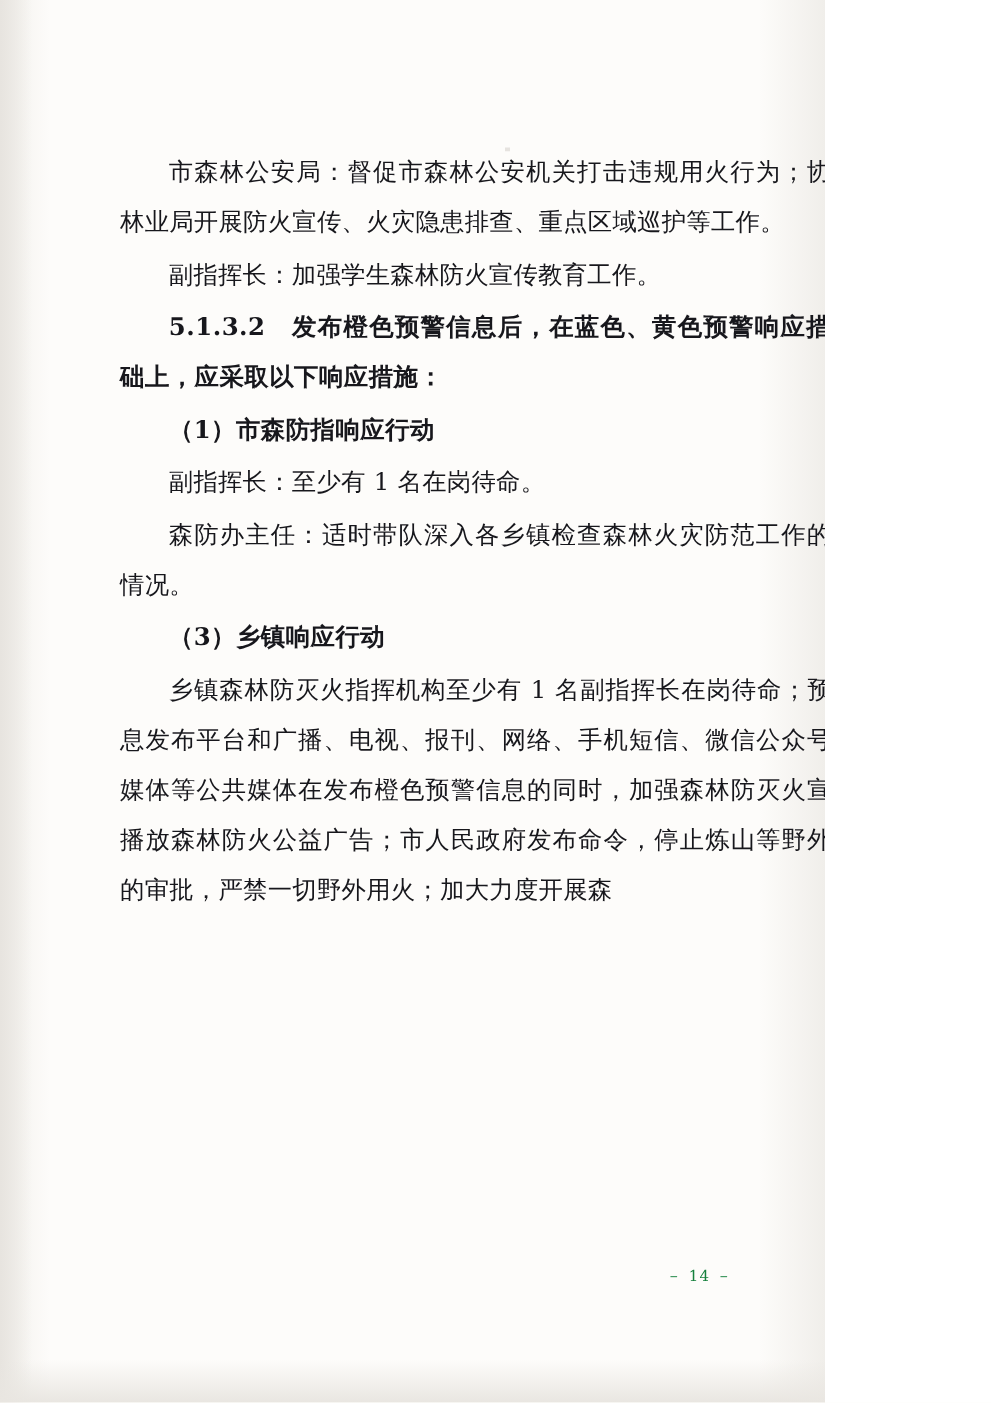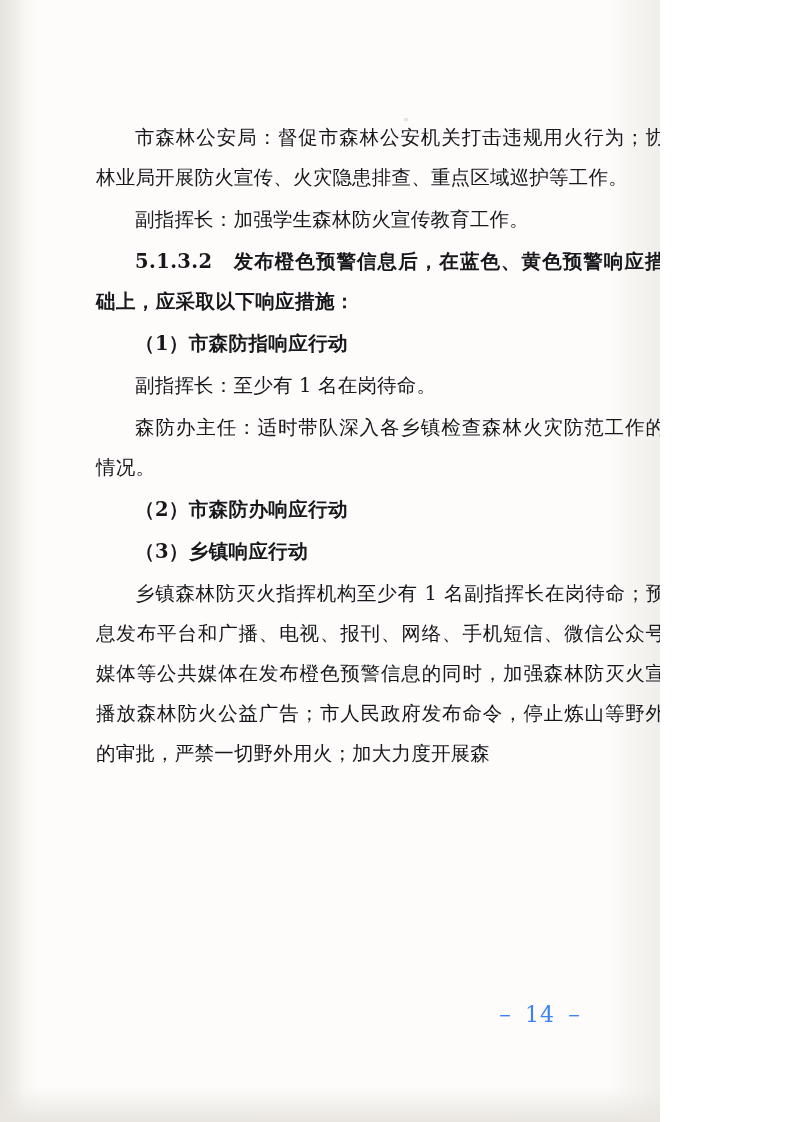--- a/index.html
+++ b/index.html
@@ -63,22 +63,22 @@
     text-indent: 2em;
   }
   p.bold {
     font-weight: bold;
     letter-spacing: 0.4px;
   }
   .page-number {
     position: absolute;
     right: 74px;
     bottom: 92px;
-    font-size: 22px;
-    color: #3b82f6;
+    font-size: 12px;
+    color: #15803d;
     letter-spacing: 1px;
     font-family: "DejaVu Serif", "Liberation Serif", serif;
     text-align: right;
   }
   .speck {
     position: absolute;
     background: #b9b4ad;
     pointer-events: none;
   }
 </style>
@@ -94,19 +94,18 @@
   <div class="speck" style="left:404px; top:118px; width:4px; height:3px; opacity:.35;"></div>
   <div class="speck" style="left:470px; top:421px; width:3px; height:3px; opacity:.3;"></div>
 
   <div class="content">
     <p class="indent">市森林公安局：督促市森林公安机关打击违规用火行为；协同市林业局开展防火宣传、火灾隐患排查、重点区域巡护等工作。</p>
     <p class="indent">副指挥长：加强学生森林防火宣传教育工作。</p>
     <p class="indent bold">5.1.3.2　发布橙色预警信息后，在蓝色、黄色预警响应措施基础上，应采取以下响应措施：</p>
     <p class="indent bold">（1）市森防指响应行动</p>
     <p class="indent">副指挥长：至少有 1 名在岗待命。</p>
     <p class="indent">森防办主任：适时带队深入各乡镇检查森林火灾防范工作的落实情况。</p>
-    <p class="indent bold">（2）市森防办响应行动</p>
     <p class="indent bold">（3）乡镇响应行动</p>
     <p class="indent">乡镇森林防灭火指挥机构至少有 1 名副指挥长在岗待命；预警信息发布平台和广播、电视、报刊、网络、手机短信、微信公众号、新媒体等公共媒体在发布橙色预警信息的同时，加强森林防灭火宣传，播放森林防火公益广告；市人民政府发布命令，停止炼山等野外用火的审批，严禁一切野外用火；加大力度开展森</p>
   </div>
 
   <div class="page-number">－ 14 －</div>
 </div>
 
 </body></html>

